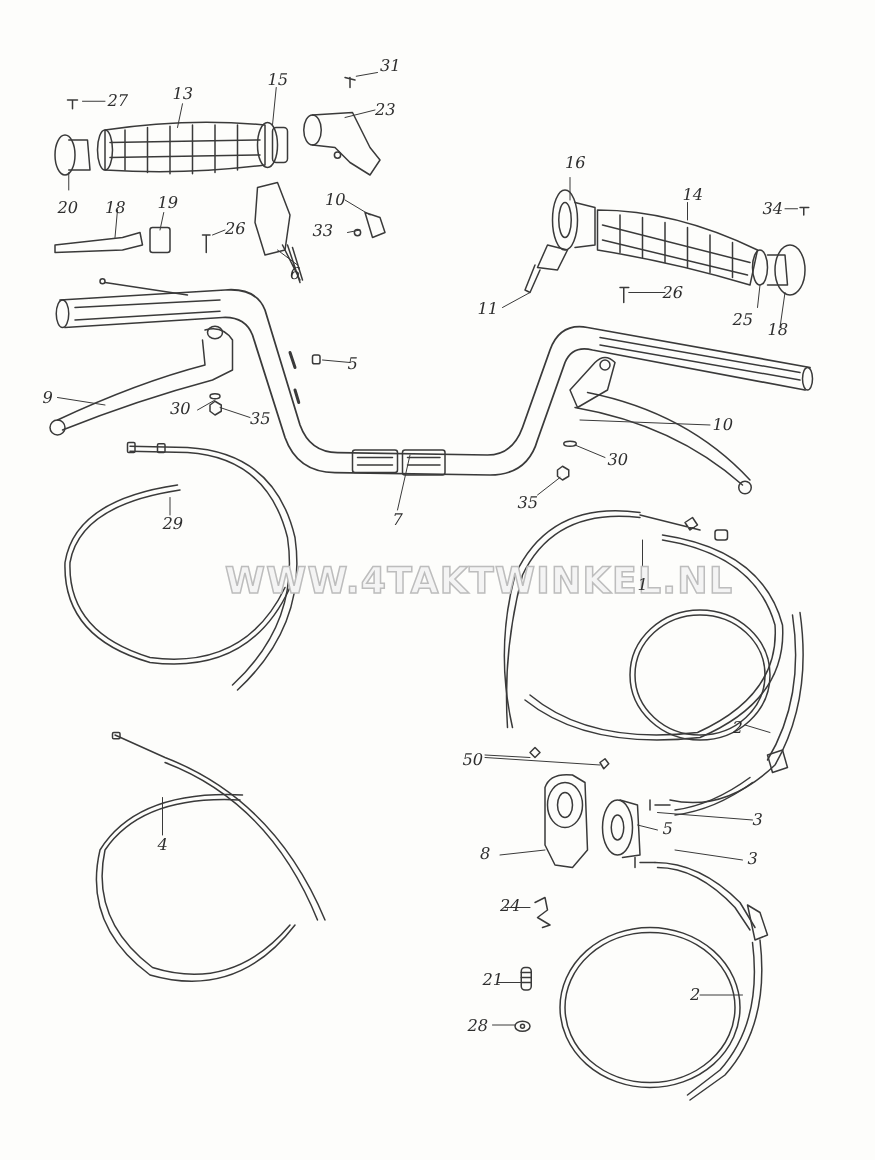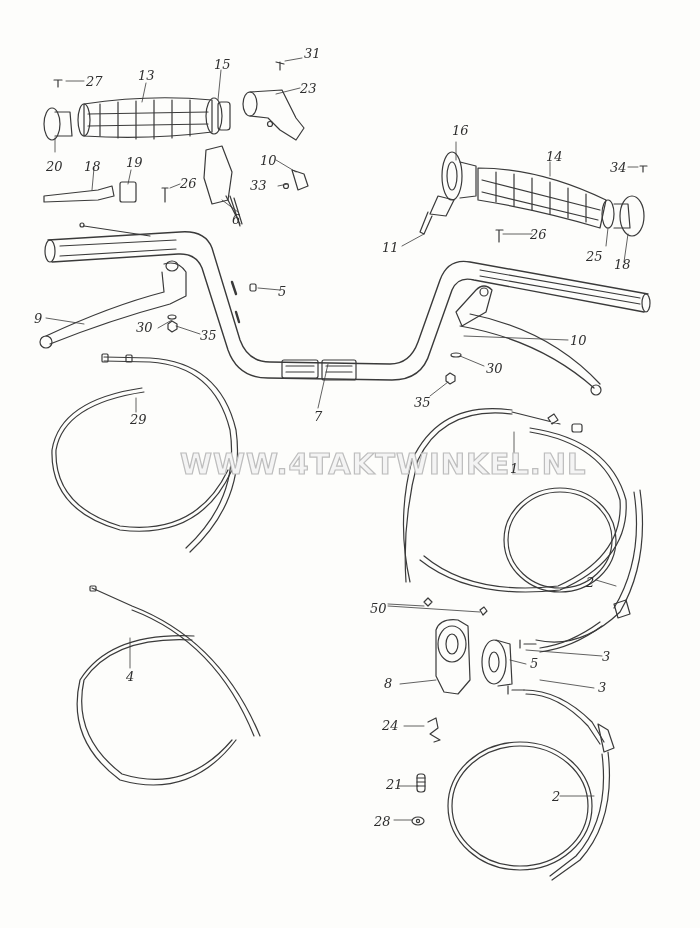--- a/index.html
+++ b/index.html
@@ -248,21 +248,21 @@
   <span class="part-label" style="left:546px;top:150px">14</span>
   <span class="part-label" style="left:214px;top:58px">15</span>
   <span class="part-label" style="left:452px;top:124px">16</span>
   <span class="part-label" style="left:530px;top:657px">5</span>
   <span class="part-label" style="left:84px;top:160px">18</span>
   <span class="part-label" style="left:126px;top:156px">19</span>
   <span class="part-label" style="left:46px;top:160px">20</span>
   <span class="part-label" style="left:386px;top:778px">21</span>
   <span class="part-label" style="left:614px;top:258px">18</span>
   <span class="part-label" style="left:300px;top:82px">23</span>
-  <span class="part-label" style="left:382px;top:719px">24</span>
+  <span class="part-label" style="left:400px;top:719px">24</span>
   <span class="part-label" style="left:586px;top:250px">25</span>
   <span class="part-label" style="left:180px;top:177px">26</span>
   <span class="part-label" style="left:530px;top:228px">26</span>
   <span class="part-label" style="left:86px;top:75px">27</span>
   <span class="part-label" style="left:374px;top:815px">28</span>
   <span class="part-label" style="left:130px;top:413px">29</span>
   <span class="part-label" style="left:136px;top:321px">30</span>
   <span class="part-label" style="left:486px;top:362px">30</span>
   <span class="part-label" style="left:304px;top:47px">31</span>
   <span class="part-label" style="left:370px;top:602px">50</span>

